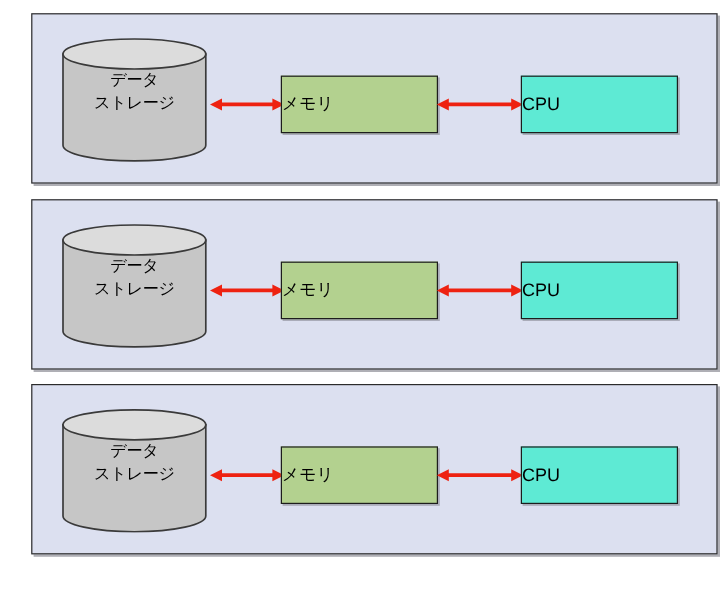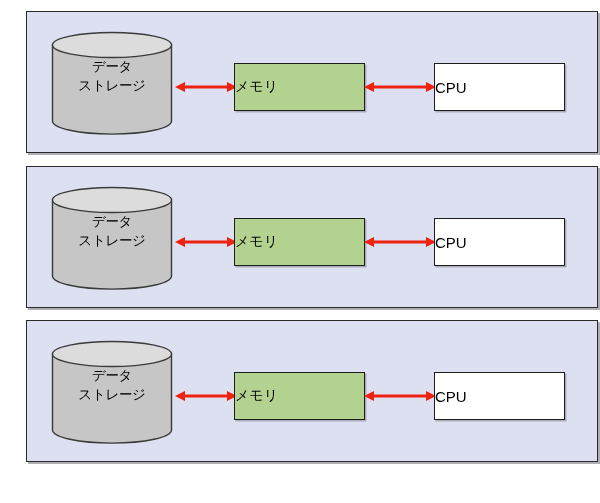--- a/index.html
+++ b/index.html
@@ -78,21 +78,21 @@
     top: 51px;
     width: 131px;
     height: 48px;
     background: #b3d18f;
   }
   .box-cpu {
     left: 407px;
     top: 51px;
     width: 131px;
     height: 48px;
-    background: #ffffff;
+    background: #5eead4;
     font-size: 15px;
   }
 
   
   .arrow {
     position: absolute;
     height: 16px;
     top: 67px;
   }
   .arrow-1 { left: 148px; width: 62px; }

